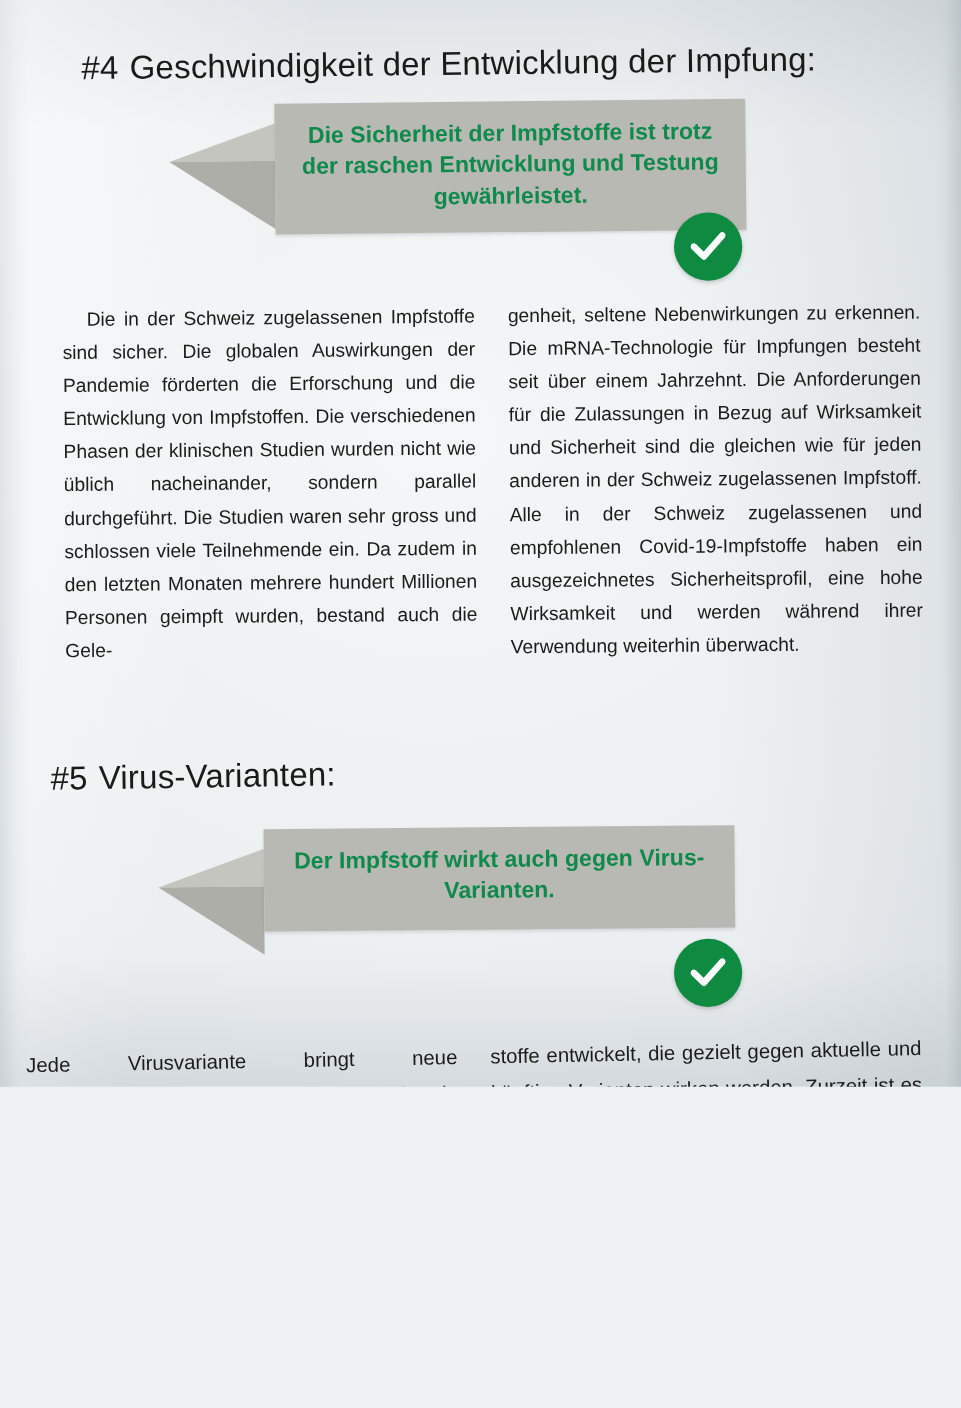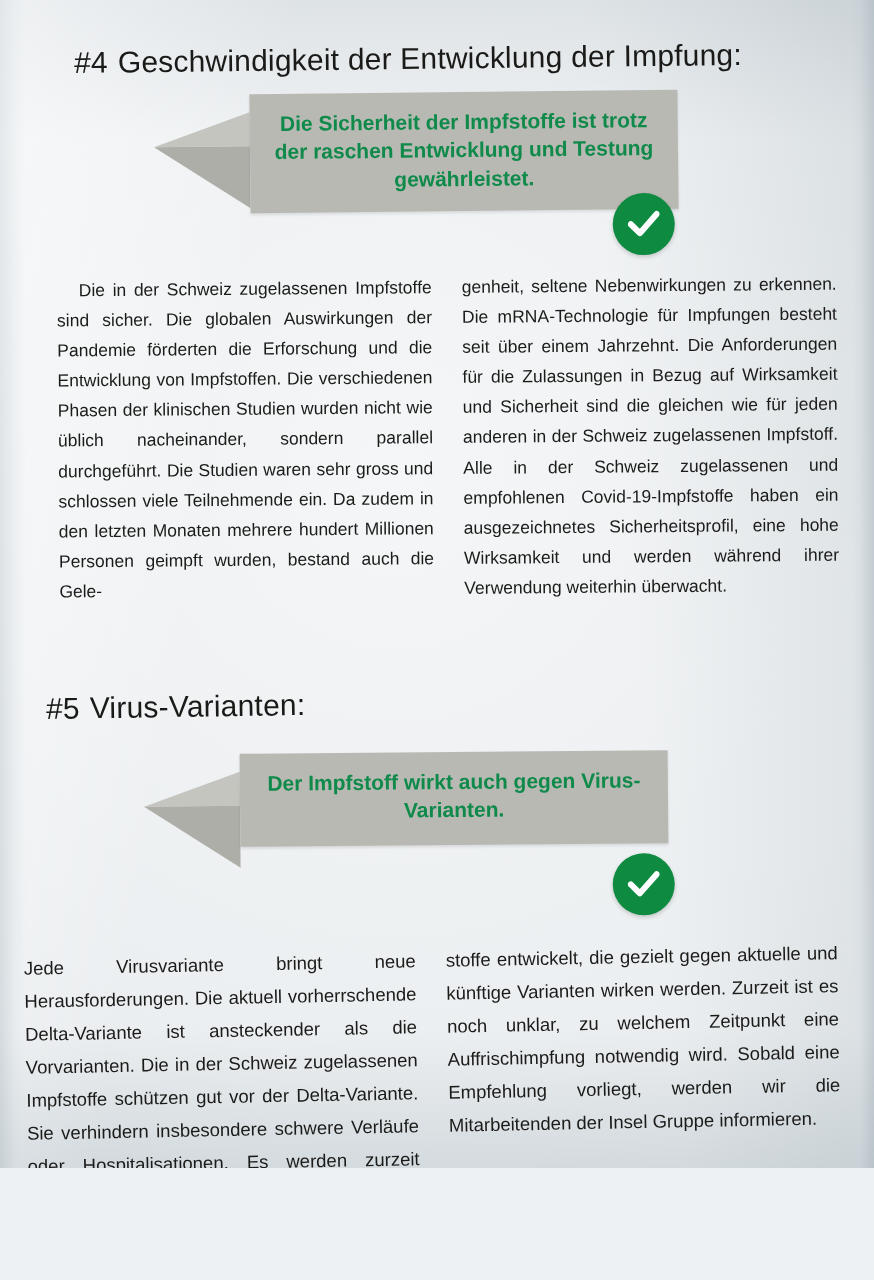--- a/index.html
+++ b/index.html
@@ -12,21 +12,21 @@
     overflow: hidden;
     background: #eef1f3;
     font-family: "Liberation Sans", sans-serif;
     color: #1d1d1b;
   }
 
   
   .page {
     position: relative;
     width: 874px;
-    height: 1168px;
+    height: 988px;
     background:
       radial-gradient(ellipse 120% 90% at 45% 40%, #f4f6f7 0%, #eceff1 55%, #dfe4e7 100%);
     overflow: hidden;
   }
   .page::after{
     content:"";
     position:absolute;
     inset:0;
     pointer-events:none;
     background:

